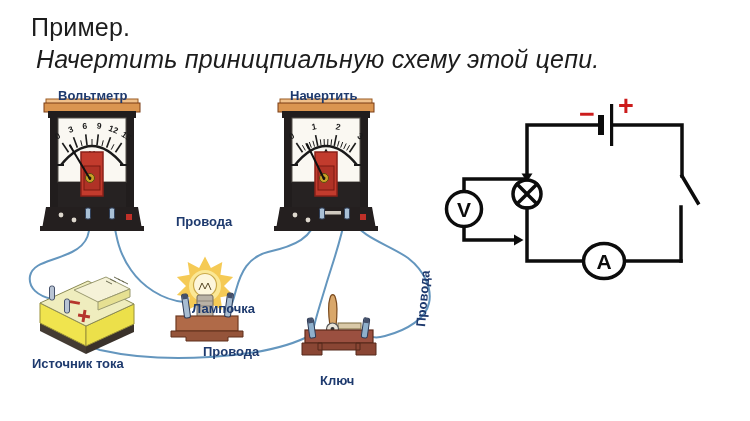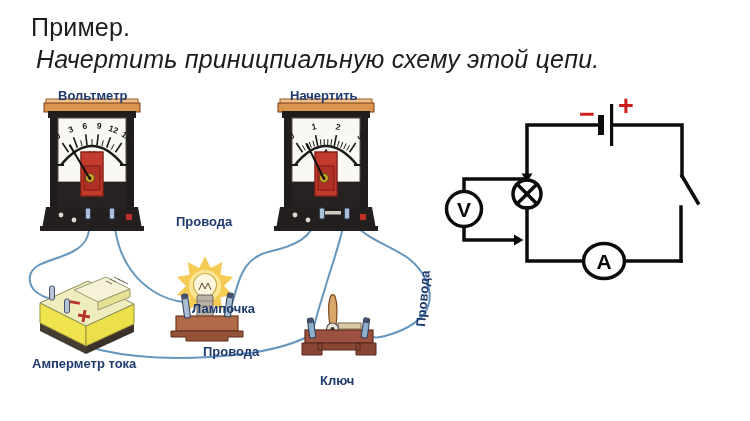--- a/index.html
+++ b/index.html
@@ -222,17 +222,17 @@
     <text x="464" y="217" font-size="21" font-weight="bold" fill="#0c0c0c" text-anchor="middle">V</text>
     <text x="604" y="269" font-size="21" font-weight="bold" fill="#0c0c0c" text-anchor="middle">A</text>
     <text x="587" y="123" font-size="27" font-weight="bold" fill="#cc1c1c" text-anchor="middle">−</text>
     <text x="626" y="115" font-size="27" font-weight="bold" fill="#cc1c1c" text-anchor="middle">+</text>
   </svg>
 
   <div class="lbl" id="lbl-voltmeter">Вольтметр</div>
   <div class="lbl" id="lbl-ammeter">Начертить</div>
   <div class="lbl" id="lbl-provoda-top">Провода</div>
   <div class="lbl" id="lbl-lampochka">Лампочка</div>
-  <div class="lbl" id="lbl-istochnik">Амперметр тока</div>
+  <div class="lbl" id="lbl-istochnik">Источник тока</div>
   <div class="lbl" id="lbl-provoda-bottom">Провода</div>
   <div class="lbl" id="lbl-klyuch">Ключ</div>
   <div class="lbl" id="lbl-provoda-right">Провода</div>
 </div>
 
 </body></html>

